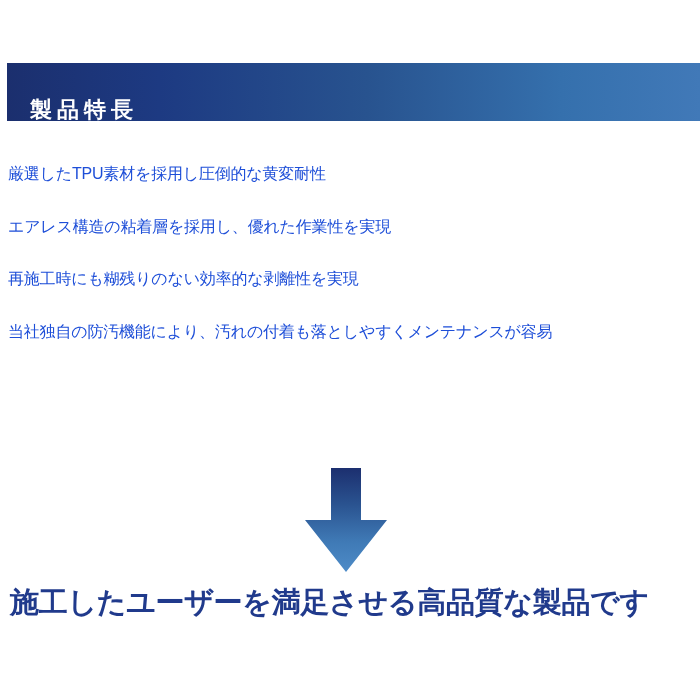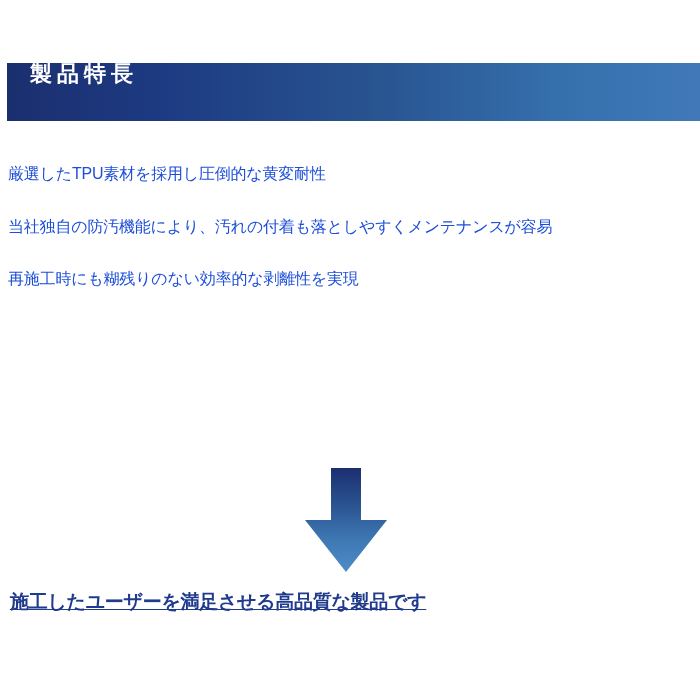--- a/index.html
+++ b/index.html
@@ -23,21 +23,21 @@
 
   
   .section-header {
     position: absolute;
     left: 7px;
     top: 63px;
     width: 693px;
     height: 58px;
     background: linear-gradient(to right, #1b2f6e 0%, #1d3a82 22%, #28538f 52%, #3570ad 80%, #4179b8 100%);
     display: flex;
-    align-items: flex-start;
+    align-items: flex-end;
   }
   .section-header-title {
     color: #ffffff;
     font-size: 22px;
     font-weight: bold;
     letter-spacing: 5px;
     margin-left: 23px;
     line-height: 1;
     white-space: nowrap;
   }
@@ -72,41 +72,41 @@
     height: 104px;
   }
 
   
   .conclusion {
     position: absolute;
     left: 10px;
     top: 582px;
     width: 690px;
     color: #203a8c;
-    font-size: 19px;
+    font-size: 29px;
     font-weight: bold;
     line-height: 40px;
     white-space: nowrap;
     letter-spacing: -0.3px;
-    text-decoration: underline;
   }
 </style>
 </head>
 <body>
 
 <div class="page">
 
   <div class="section-header">
     <div class="section-header-title">製品特長</div>
   </div>
 
   <div class="feature-list">
     <div class="feature-item">厳選したTPU素材を採用し圧倒的な黄変耐性</div>
+    <div class="feature-item">エアレス構造の粘着層を採用し、優れた作業性を実現</div>
+    <div class="feature-item">再施工時にも糊残りのない効率的な剥離性を実現</div>
     <div class="feature-item">当社独自の防汚機能により、汚れの付着も落としやすくメンテナンスが容易</div>
-    <div class="feature-item">再施工時にも糊残りのない効率的な剥離性を実現</div>
   </div>
 
   <div class="arrow-wrap">
     <svg viewBox="0 0 82 104" xmlns="http://www.w3.org/2000/svg" aria-hidden="true">
       <defs>
         <linearGradient id="arrowGrad" x1="0" y1="0" x2="0" y2="1">
           <stop offset="0%" stop-color="#1c2f6f"></stop>
           <stop offset="35%" stop-color="#2a5390"></stop>
           <stop offset="70%" stop-color="#3f79b5"></stop>
           <stop offset="100%" stop-color="#4e8cc8"></stop>

